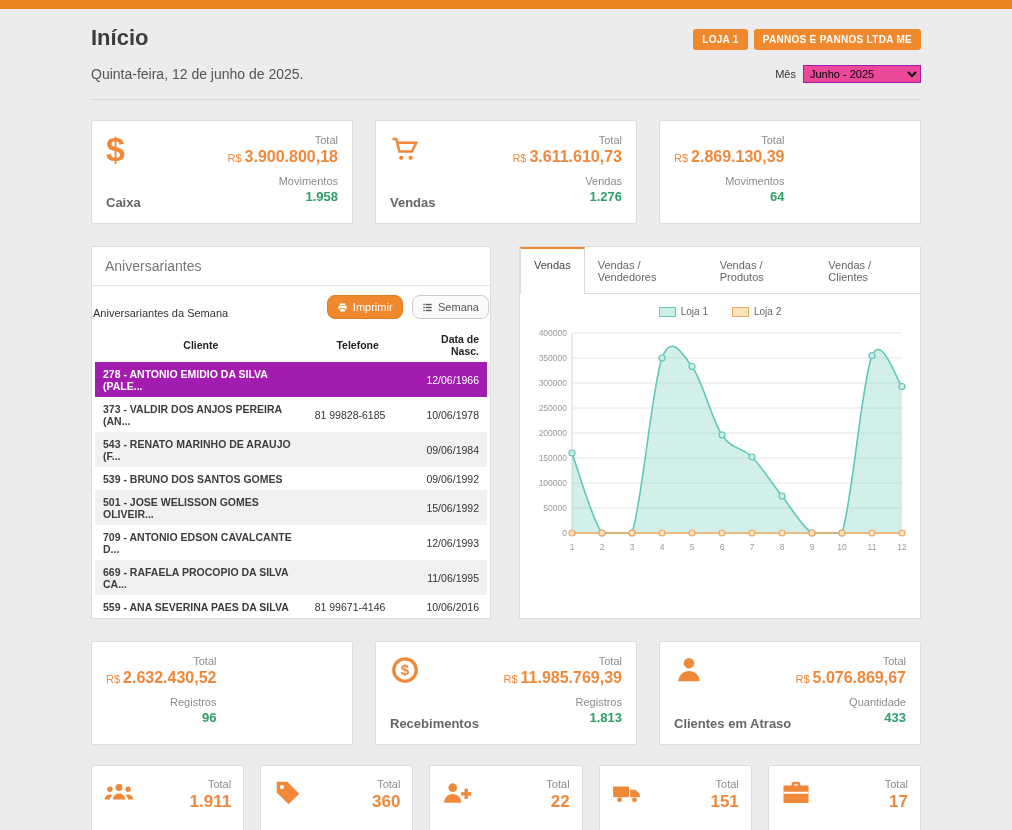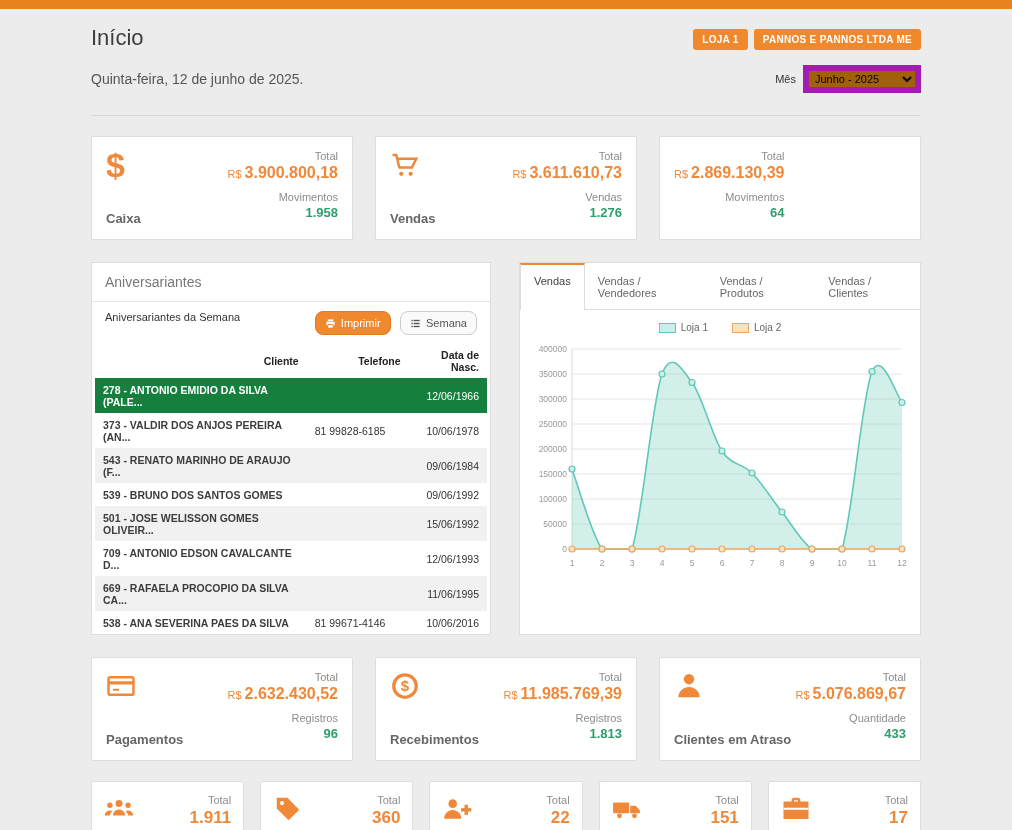--- a/index.html
+++ b/index.html
@@ -7,60 +7,60 @@
   body {
     background: #ececec;
     font-family: "Liberation Sans", sans-serif;
     display: flex; flex-direction: column;
     min-height: 830px; width: 1012px; margin: 0 auto;
   }
   .topbar, .bottombar { height: 9px; background: #e8821e; flex: none; }
   .content { flex: 1; width: 830px; margin: 0 auto; padding-top: 16px; padding-bottom: 26px; }
 
   .page-head { display: flex; justify-content: space-between; align-items: flex-start; }
-  .page-title { font-size: 22px; font-weight: 400; color: #3d3d3d; }
+  .page-title { font-size: 22px; font-weight: 700; color: #3d3d3d; }
   .head-buttons { display: flex; gap: 6px; margin-top: 4px; }
   .pill { background: #f0882e; color: #fff; border: none; border-radius: 3px; font-size: 10px; font-weight: 700; padding: 5px 9px; font-family: inherit; letter-spacing: .3px; cursor: pointer; }
 
-  .date-row { display: flex; justify-content: space-between; align-items: center; margin-top: 14px; padding-bottom: 22px; border-bottom: 1px solid #d9d9d9; }
+  .date-row { display: flex; justify-content: space-between; align-items: center; margin-top: 14px; padding-bottom: 16px; border-bottom: 1px solid #d9d9d9; }
   .date-text { font-size: 14px; color: #555; }
   .month-box { font-size: 11px; color: #333; }
-  .month-box select { font-size: 11px; font-family: inherit; margin-left: 4px; padding: 1px 2px; width: 118px; border: 6px solid #a21caf; background: #a16207; }
+  .month-box select { font-size: 11px; font-family: inherit; margin-left: 4px; padding: 1px 2px; width: 118px; border: 1px solid #a21caf; background: #ec4899; }
 
   .cards3 { display: grid; grid-template-columns: repeat(3, 1fr); gap: 22px; margin-top: 20px; }
   .card { background: #fff; border: 1px solid #ddd; border-radius: 2px; }
   .stat-card { display: flex; justify-content: space-between; padding: 13px 14px; min-height: 104px; }
   .stat-left { display: flex; flex-direction: column; justify-content: space-between; }
   .icon { width: 30px; height: 30px; color: #f0883a; }
   .icon svg { width: 100%; height: 100%; display: block; }
   .icon-dollar { font-size: 34px; font-weight: 700; color: #f0883a; line-height: 30px; width: auto; height: 34px; }
   .stat-title { font-size: 13px; font-weight: 700; color: #666; }
   .stat-right { text-align: right; display: flex; flex-direction: column; gap: 2px; }
   .lbl { font-size: 11px; color: #8c8c8c; }
   .money { color: #f0883a; font-size: 16px; font-weight: 700; margin-bottom: 7px; }
   .money .cur { font-size: 11px; font-weight: 400; margin-right: 3px; }
   .count { font-size: 13px; font-weight: 700; color: #2e9e6a; }
 
   .panels { display: grid; grid-template-columns: 1fr 1fr; gap: 28px; margin-top: 22px; align-items: stretch; }
   .panel { background: #fff; border: 1px solid #ddd; }
   .panel-title { font-size: 14px; color: #777; padding: 11px 13px; border-bottom: 1px solid #e3e3e3; }
-  .panel-sub { display: flex; justify-content: space-between; align-items: flex-start; padding: 9px 13px; }
+  .panel-sub { display: flex; justify-content: space-between; align-items: flex-end; padding: 9px 1px; }
   .sub-label { font-size: 11px; color: #333; }
   .btn { display: inline-flex; align-items: center; gap: 5px; font-size: 11px; border-radius: 8px; padding: 5px 9px; cursor: pointer; font-family: inherit; }
   .btn svg { display: block; }
   .btn-orange { background: #f0882e; border: 1px solid #e07b22; color: #fff; }
   .btn-light { background: #fafafa; border: 1px solid #ccc; color: #555; margin-left: 5px; }
 
   .bday-table { width: calc(100% - 6px); margin: 0 3px; border-collapse: collapse; }
-  .bday-table th { font-size: 10.5px; color: #222; text-align: right; padding: 5px 8px; }
+  .bday-table th { font-size: 10.5px; color: #222; text-align: center; padding: 5px 8px; }
   .bday-table th:last-child, .bday-table td:last-child { text-align: right; }
   .bday-table td { font-size: 10.5px; padding: 5.5px 8px; color: #333; }
   .bday-table td.client { font-weight: 700; color: #3c3c3c; }
   .bday-table tbody tr:nth-child(odd) { background: #f1f1f1; }
-  .bday-table tbody tr.selected { background: #15803d; }
+  .bday-table tbody tr.selected { background: #a21caf; }
   .bday-table tbody tr.selected td { color: #fff; }
   .col-client { width: 54%; } .col-phone { width: 26%; } .col-date { width: 20%; }
 
   .tabs { display: flex; border-bottom: 1px solid #ddd; }
   .tab { font-size: 11px; color: #666; padding: 10px 13px; cursor: pointer; border-top: 2px solid transparent; }
   .tab.active { border-top: 2px solid #f0882e; border-left: 1px solid #ddd; border-right: 1px solid #ddd; margin-bottom: -1px; background: #fff; color: #444; }
   .legend { display: flex; justify-content: center; align-items: center; gap: 24px; padding: 12px 0 2px; font-size: 10px; color: #666; }
   .legend-item { display: flex; align-items: center; gap: 5px; }
   .sw { width: 17px; height: 10px; border: 1px solid; display: inline-block; }
   .sw1 { background: #cdeee8; border-color: #5fc8b8; }
@@ -209,21 +209,21 @@
             <td class="client">709 - ANTONIO EDSON CAVALCANTE D...</td>
             <td class="phone"></td>
             <td class="bdate">12/06/1993</td>
           </tr>
           <tr>
             <td class="client">669 - RAFAELA PROCOPIO DA SILVA CA...</td>
             <td class="phone"></td>
             <td class="bdate">11/06/1995</td>
           </tr>
           <tr>
-            <td class="client">538 - ANA SEVERINA PAES DA SILVA</td>
+            <td class="client">559 - ANA SEVERINA PAES DA SILVA</td>
             <td class="phone">81 99671-4146</td>
             <td class="bdate">10/06/2016</td>
           </tr>
         </tbody>
       </table>
     </div>
 
     <div class="panel">
       <div class="tabs">
         <span class="tab active">Vendas</span>
@@ -301,30 +301,20 @@
             <circle cx="318.0" cy="212.0" r="3" fill="#fbe2c0" stroke="#f0a860" stroke-width="1.2"></circle>
             <circle cx="348.0" cy="212.0" r="3" fill="#fbe2c0" stroke="#f0a860" stroke-width="1.2"></circle>
             <circle cx="378.0" cy="212.0" r="3" fill="#fbe2c0" stroke="#f0a860" stroke-width="1.2"></circle>
           </svg>
       </div>
     </div>
   </div>
 
   <div class="cards3" style="margin-top:22px;">
     <div class="card stat-card">
-      <div class="stat-left">
-        <span class="icon">
-          <svg viewBox="0 0 24 24" fill="none" stroke="currentColor" stroke-width="2">
-              <rect x="2" y="5" width="20" height="14" rx="1.5"></rect>
-              <path d="M2 9.5h20" stroke-width="2.6"></path>
-              <path d="M5.5 15h5" stroke-width="1.6"></path>
-            </svg>
-        </span>
-        <span class="stat-title">Pagamentos</span>
-      </div>
       <div class="stat-right">
         <div class="lbl">Total</div>
         <div class="money"><span class="cur">R$</span><span>2.632.430,52</span></div>
         <div class="lbl">Registros</div>
         <div class="count">96</div>
       </div>
     </div>
     <div class="card stat-card">
       <div class="stat-left">
         <span class="icon">

